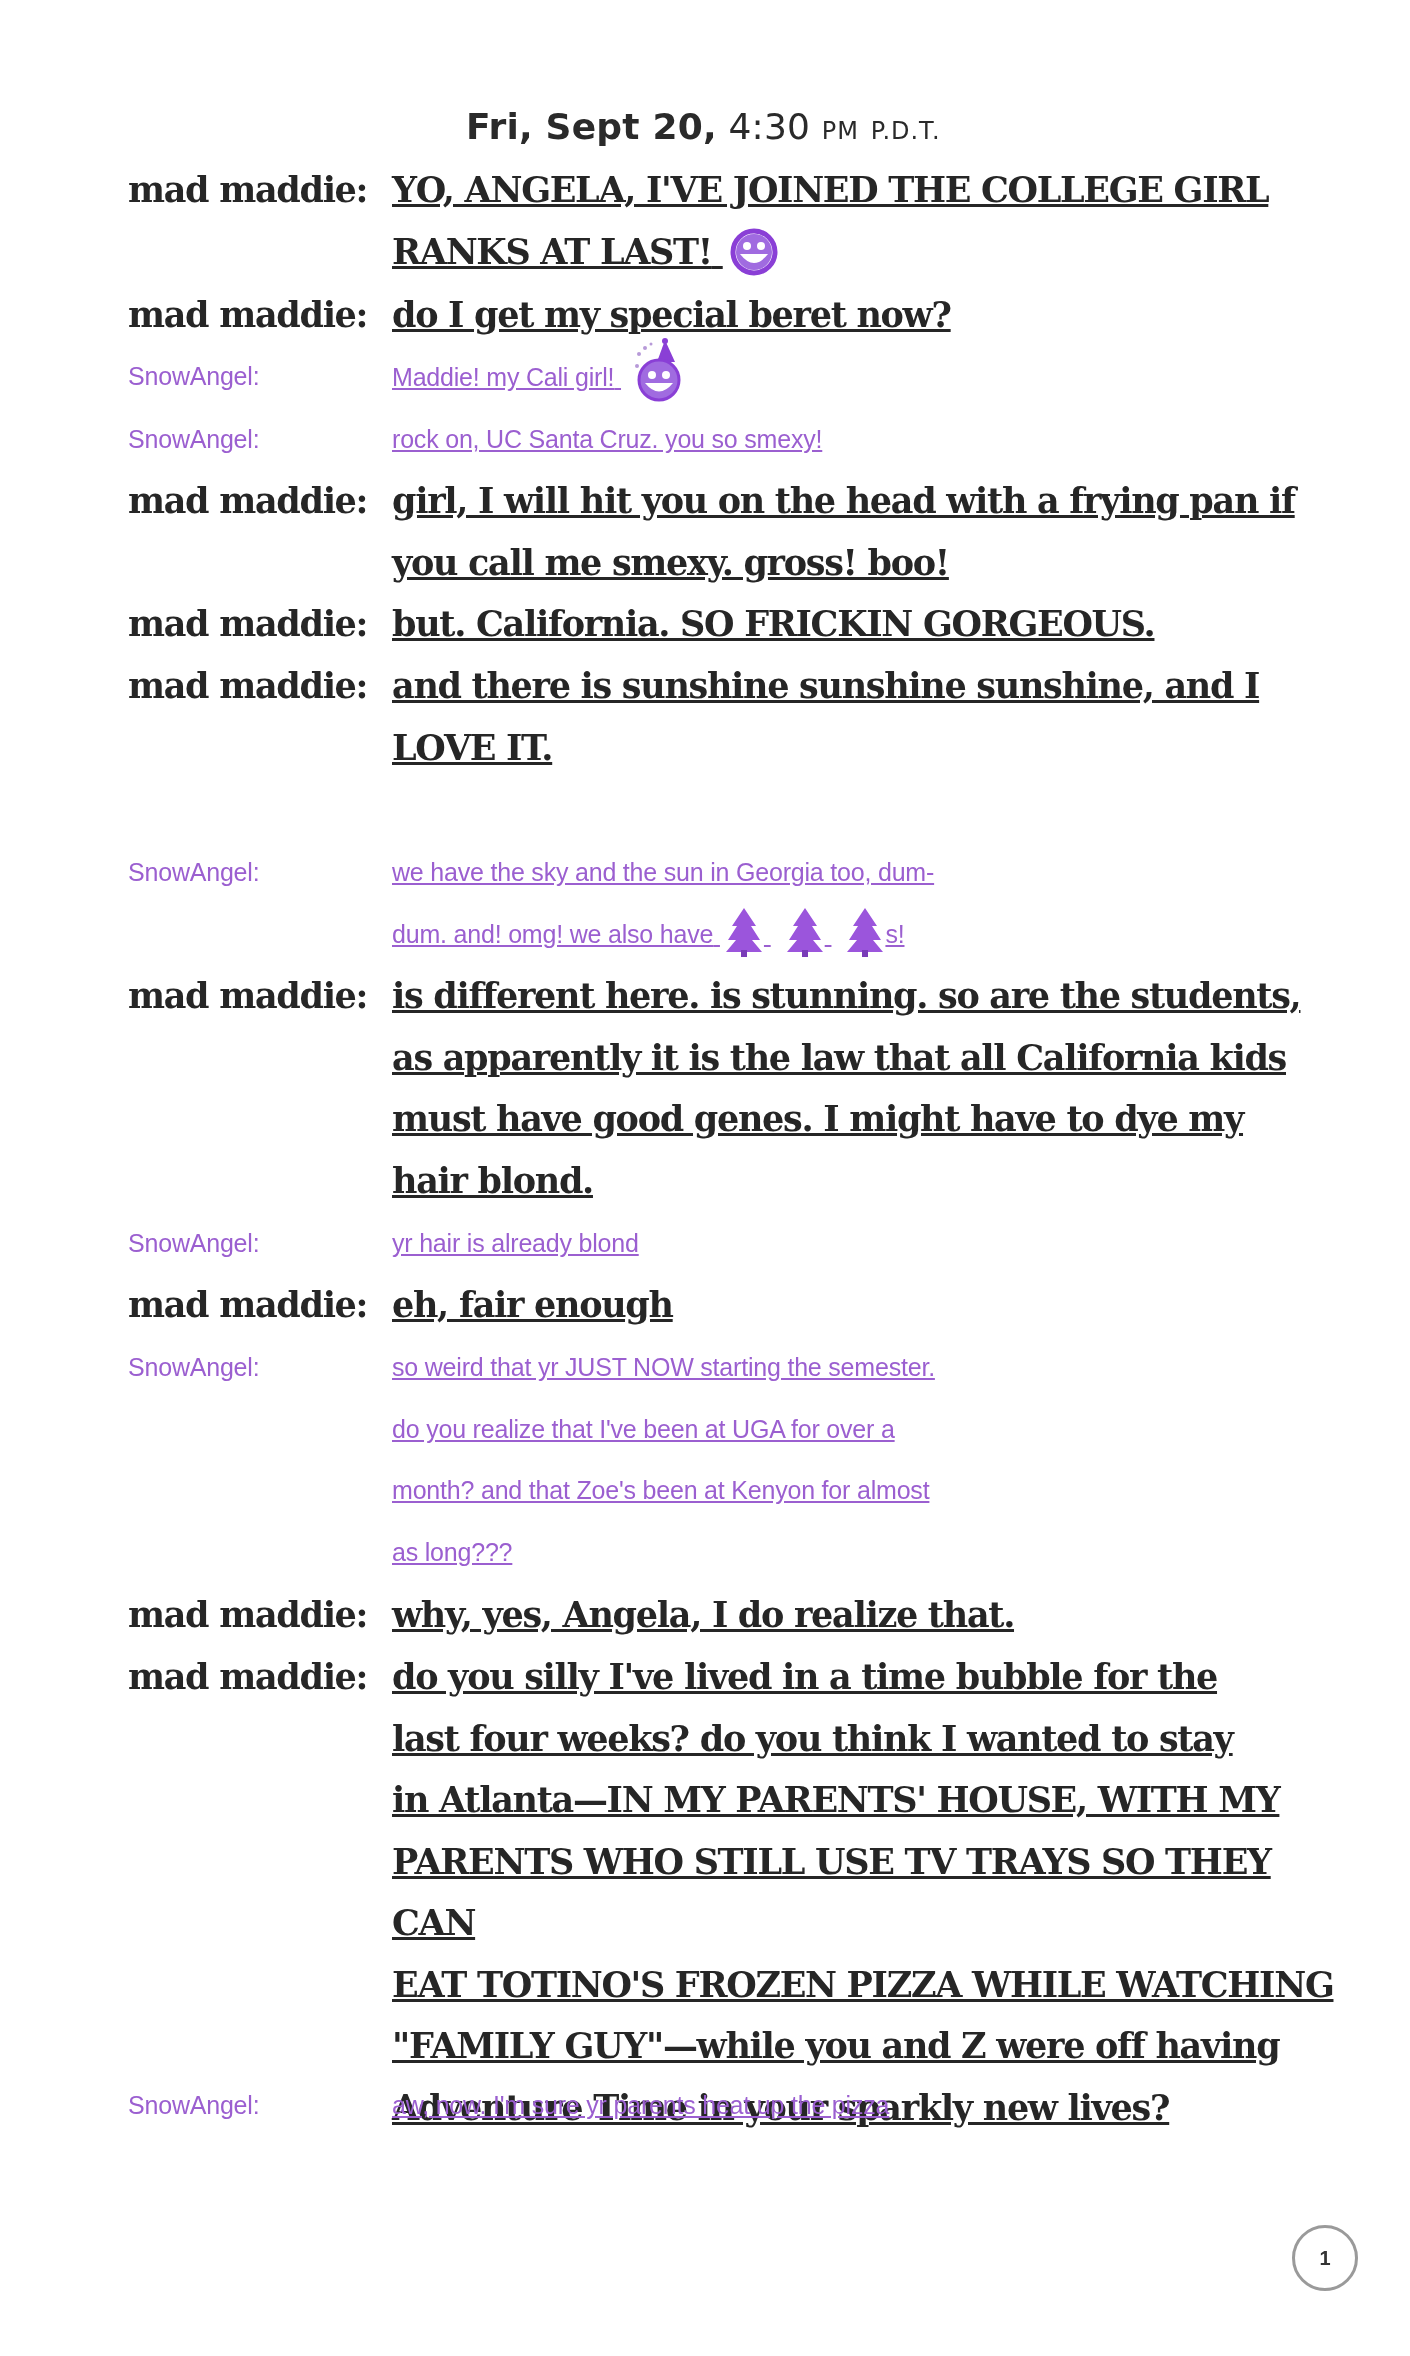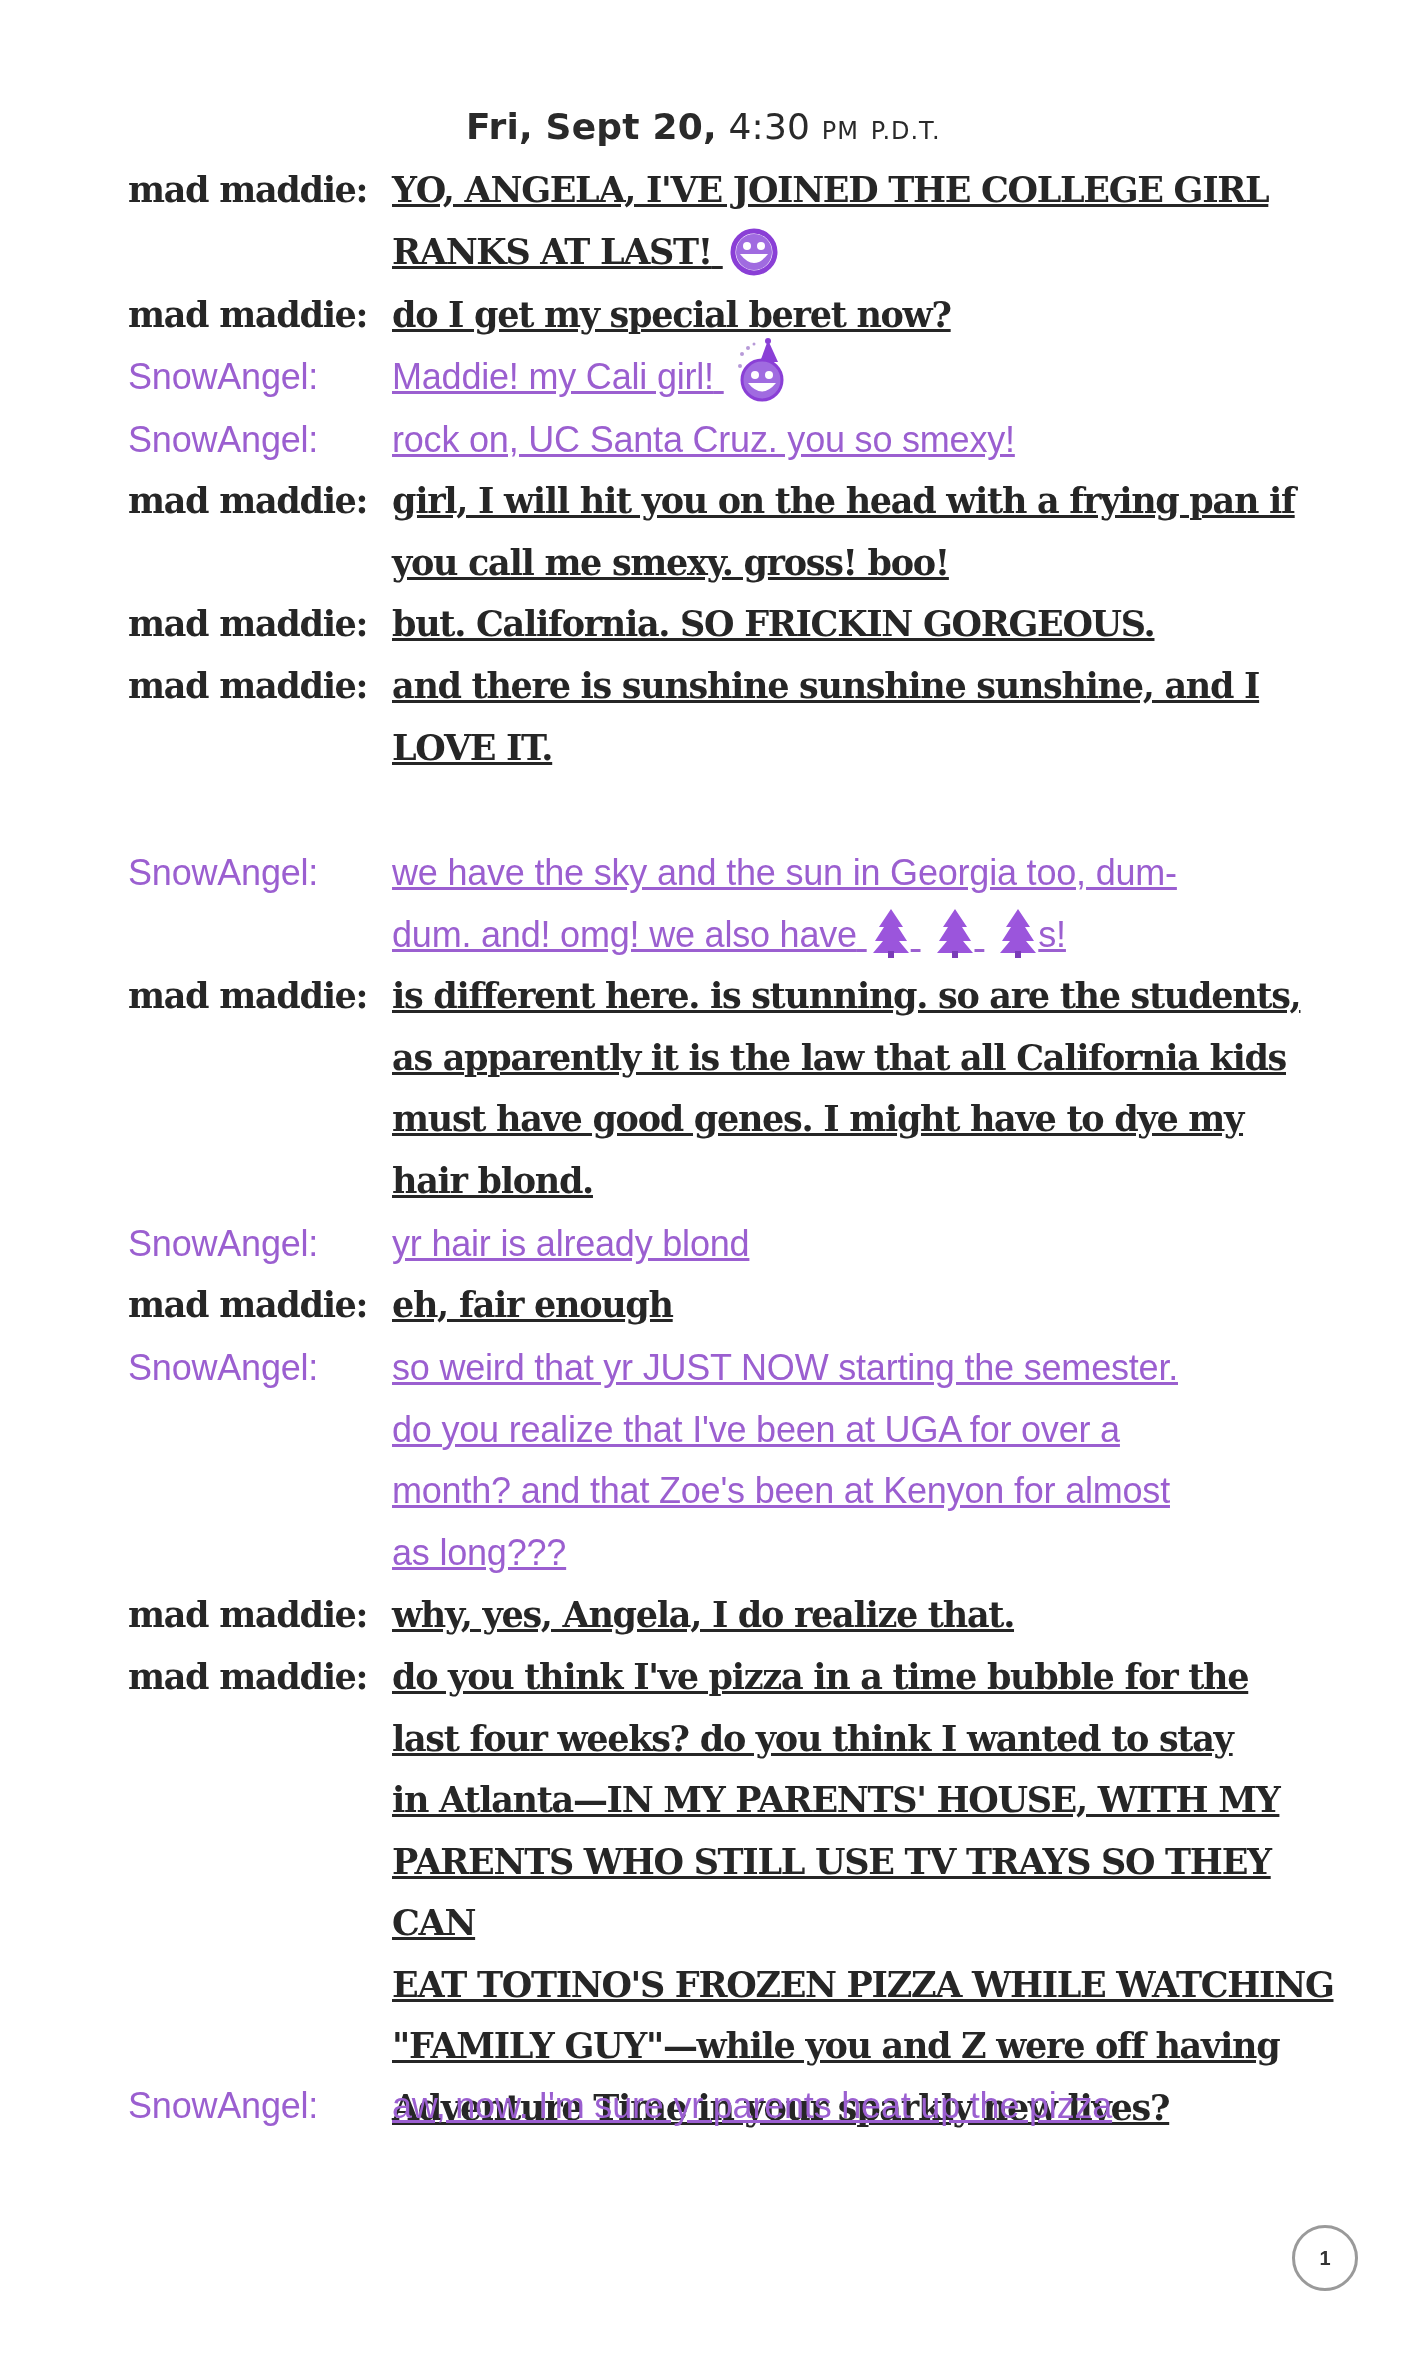--- a/index.html
+++ b/index.html
@@ -58,21 +58,21 @@
       font-family: "DejaVu Serif", serif;
       font-weight: bold;
       letter-spacing: -1.3px;
     }
     .msg.angel .label,
     .msg.angel .text {
       color: #9b5fd0;
       font-family: "Liberation Sans", sans-serif;
       font-weight: normal;
       letter-spacing: -0.2px;
-      font-size: 36px;
+      font-size: 25px;
     }
     .msg .label { line-height: 61.5px; top: 0; }
     .msg .text { top: 0; }
 
     .icon {
       display: inline-block;
       vertical-align: middle;
       position: relative;
     }
     .icon svg { display: block; }
@@ -235,21 +235,21 @@
   </div>
 
   <div class="msg maddie" style="top:1584px;">
     <span class="label">mad maddie:</span>
     <div class="text">why, yes, Angela, I do realize that.</div>
   </div>
 
   <div class="msg maddie" style="top:1646px;">
     <span class="label">mad maddie:</span>
     <div class="text" style="width:950px;">
-      <div>do you think I've pizza in a time bubble for the</div>
+      <div>do you silly I've lived in a time bubble for the</div>
       <div>last four weeks? do you think I wanted to stay</div>
       <div>in Atlanta—IN MY PARENTS' HOUSE, WITH MY</div>
       <div>PARENTS WHO STILL USE TV TRAYS SO THEY CAN</div>
       <div>EAT TOTINO'S FROZEN PIZZA WHILE WATCHING</div>
       <div>"FAMILY GUY"—while you and Z were off having</div>
       <div>Adventure Time in your sparkly new lives?</div>
     </div>
   </div>
 
   <div class="msg angel" style="top:2075px;">

